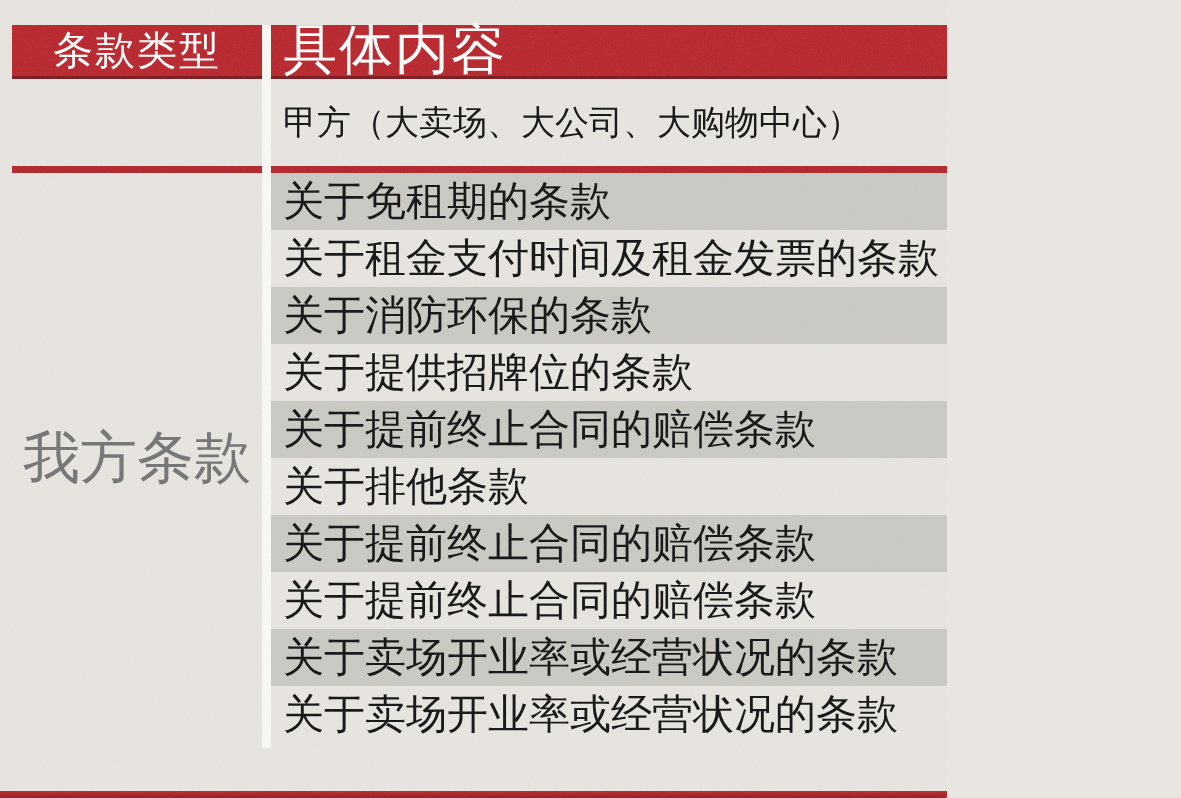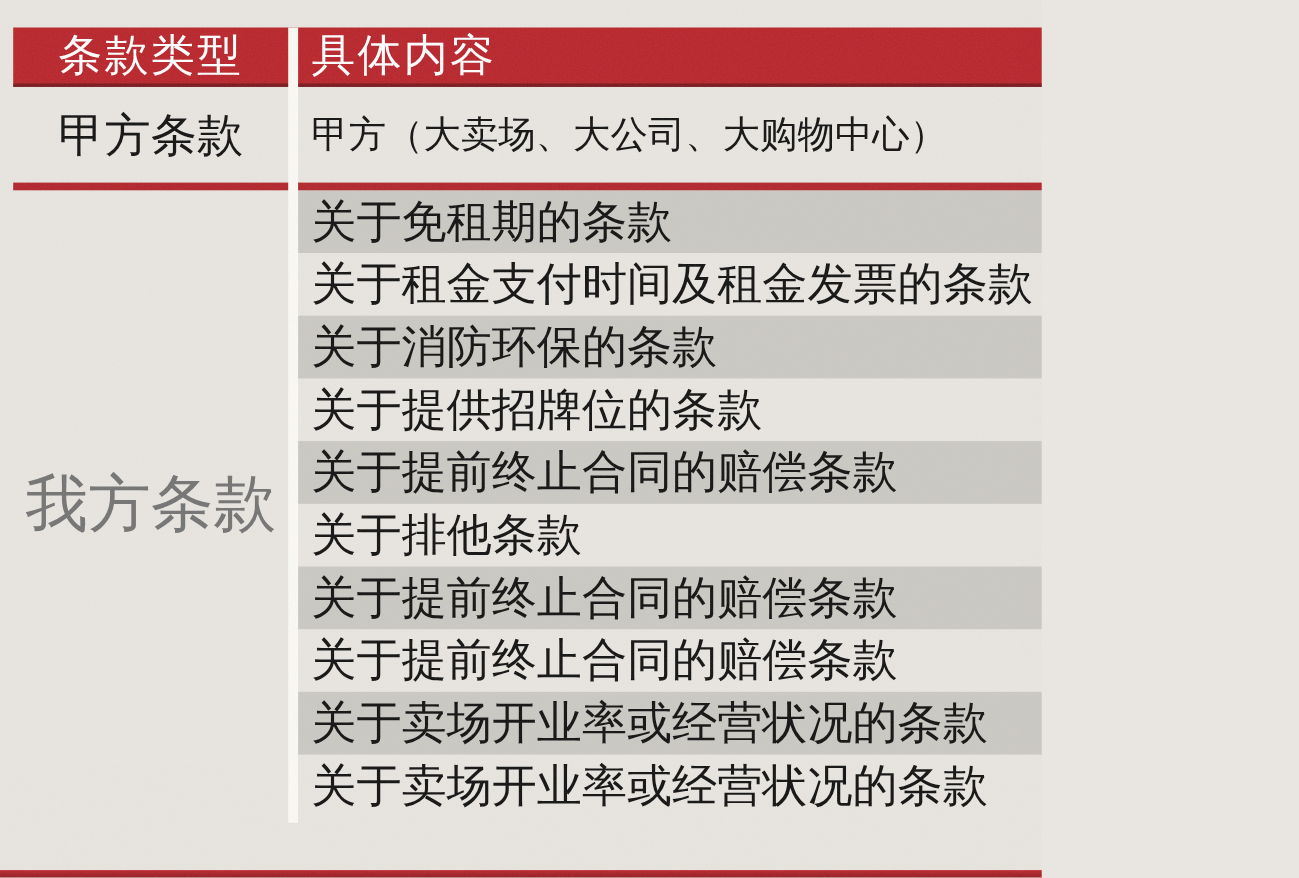--- a/index.html
+++ b/index.html
@@ -42,21 +42,21 @@
     font-size: 40px;
     letter-spacing: 2px;
     white-space: nowrap;
   }
   .header-cell-content {
     position: absolute;
     left: 271px; top: 0;
     height: 51px;
     display: flex; align-items: center;
     color: #ffffff;
-    font-size: 40px;
+    font-size: 54px;
     letter-spacing: 2px;
     white-space: nowrap;
   }
   
   .cell-type-a {
     position: absolute;
     left: 12px; top: 79px;
     width: 250px; height: 87px;
     display: flex; align-items: center; justify-content: center;
     font-size: 42px;
@@ -146,21 +146,20 @@
 </head>
 <body>
 
 <div class="page">
 
   <div class="header-bar">
     <div class="header-cell-type">条款类型</div>
     <div class="header-cell-content">具体内容</div>
   </div>
 
-  <div class="cell-type-a">甲方条款</div>
   <div class="cell-content-a">甲方（大卖场、大公司、大购物中心）</div>
 
   <div class="red-line"></div>
 
   <div class="cell-type-ours">我方条款</div>
 
   <div class="clause-list">
     <div class="clause-item">关于免租期的条款</div>
     <div class="clause-item">关于租金支付时间及租金发票的条款</div>
     <div class="clause-item">关于消防环保的条款</div>

